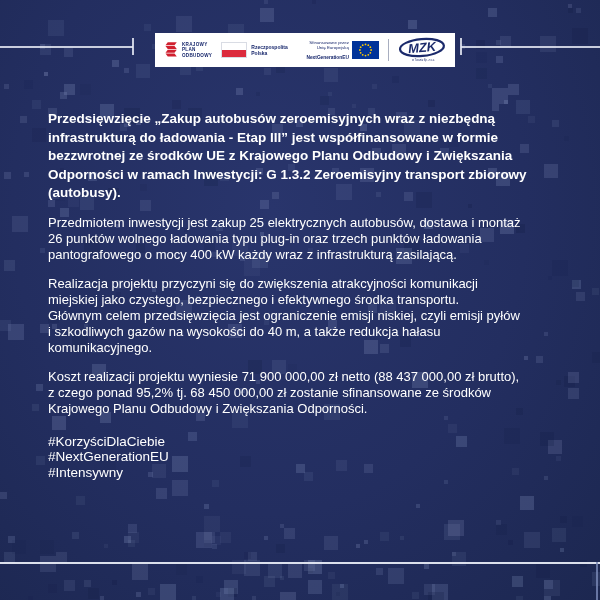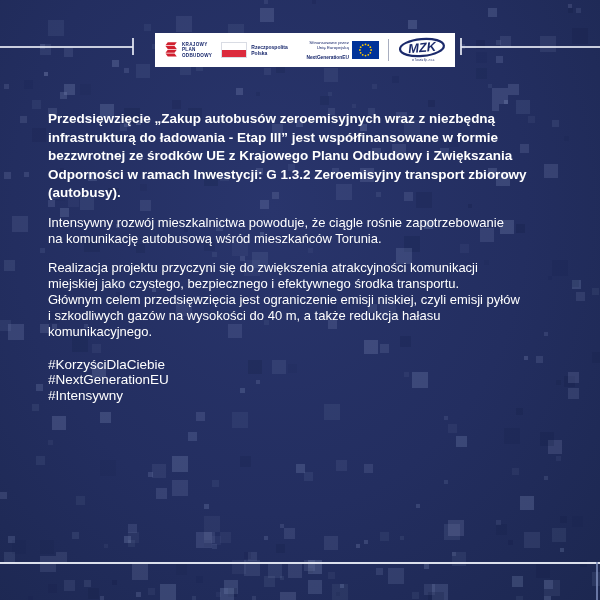--- a/index.html
+++ b/index.html
@@ -436,24 +436,28 @@
       </svg>
     </div>
   </div>
 
   <div class="body-text">
     <p class="p-bold">Przedsięwzięcie „Zakup autobusów zeroemisyjnych wraz z niezbędną
 infrastrukturą do ładowania - Etap III” jest współfinansowane w formie
 bezzwrotnej ze środków UE z Krajowego Planu Odbudowy i Zwiększania
 Odporności w ramach Inwestycji: G 1.3.2 Zeroemisyjny transport zbiorowy
 (autobusy).</p>
-    <p class="p-reg">Intensywny rozwój mieszkalnictwa powoduje, że ciągle rośnie zapotrzebowanie
-na komunikację autobusową wśród mieszkańców Torunia.</p>
+    <p class="p-reg">Przedmiotem inwestycji jest zakup 25 elektrycznych autobusów, dostawa i montaż
+26 punktów wolnego ładowania typu plug-in oraz trzech punktów ładowania
+pantografowego o mocy 400 kW każdy wraz z infrastrukturą zasilającą.</p>
     <p class="p-reg">Realizacja projektu przyczyni się do zwiększenia atrakcyjności komunikacji
 miejskiej jako czystego, bezpiecznego i efektywnego środka transportu.
 Głównym celem przedsięwzięcia jest ograniczenie emisji niskiej, czyli emisji pyłów
 i szkodliwych gazów na wysokości do 40 m, a także redukcja hałasu
 komunikacyjnego.</p>
+    <p class="p-reg">Koszt realizacji projektu wyniesie 71 900 000,00 zł netto (88 437 000,00 zł brutto),
+z czego ponad 95,2% tj. 68 450 000,00 zł zostanie sfinansowane ze środków
+Krajowego Planu Odbudowy i Zwiększania Odporności.</p>
     <div class="tags">#KorzyściDlaCiebie
 #NextGenerationEU
 #Intensywny</div>
   </div>
 </div>
 
 </body></html>

